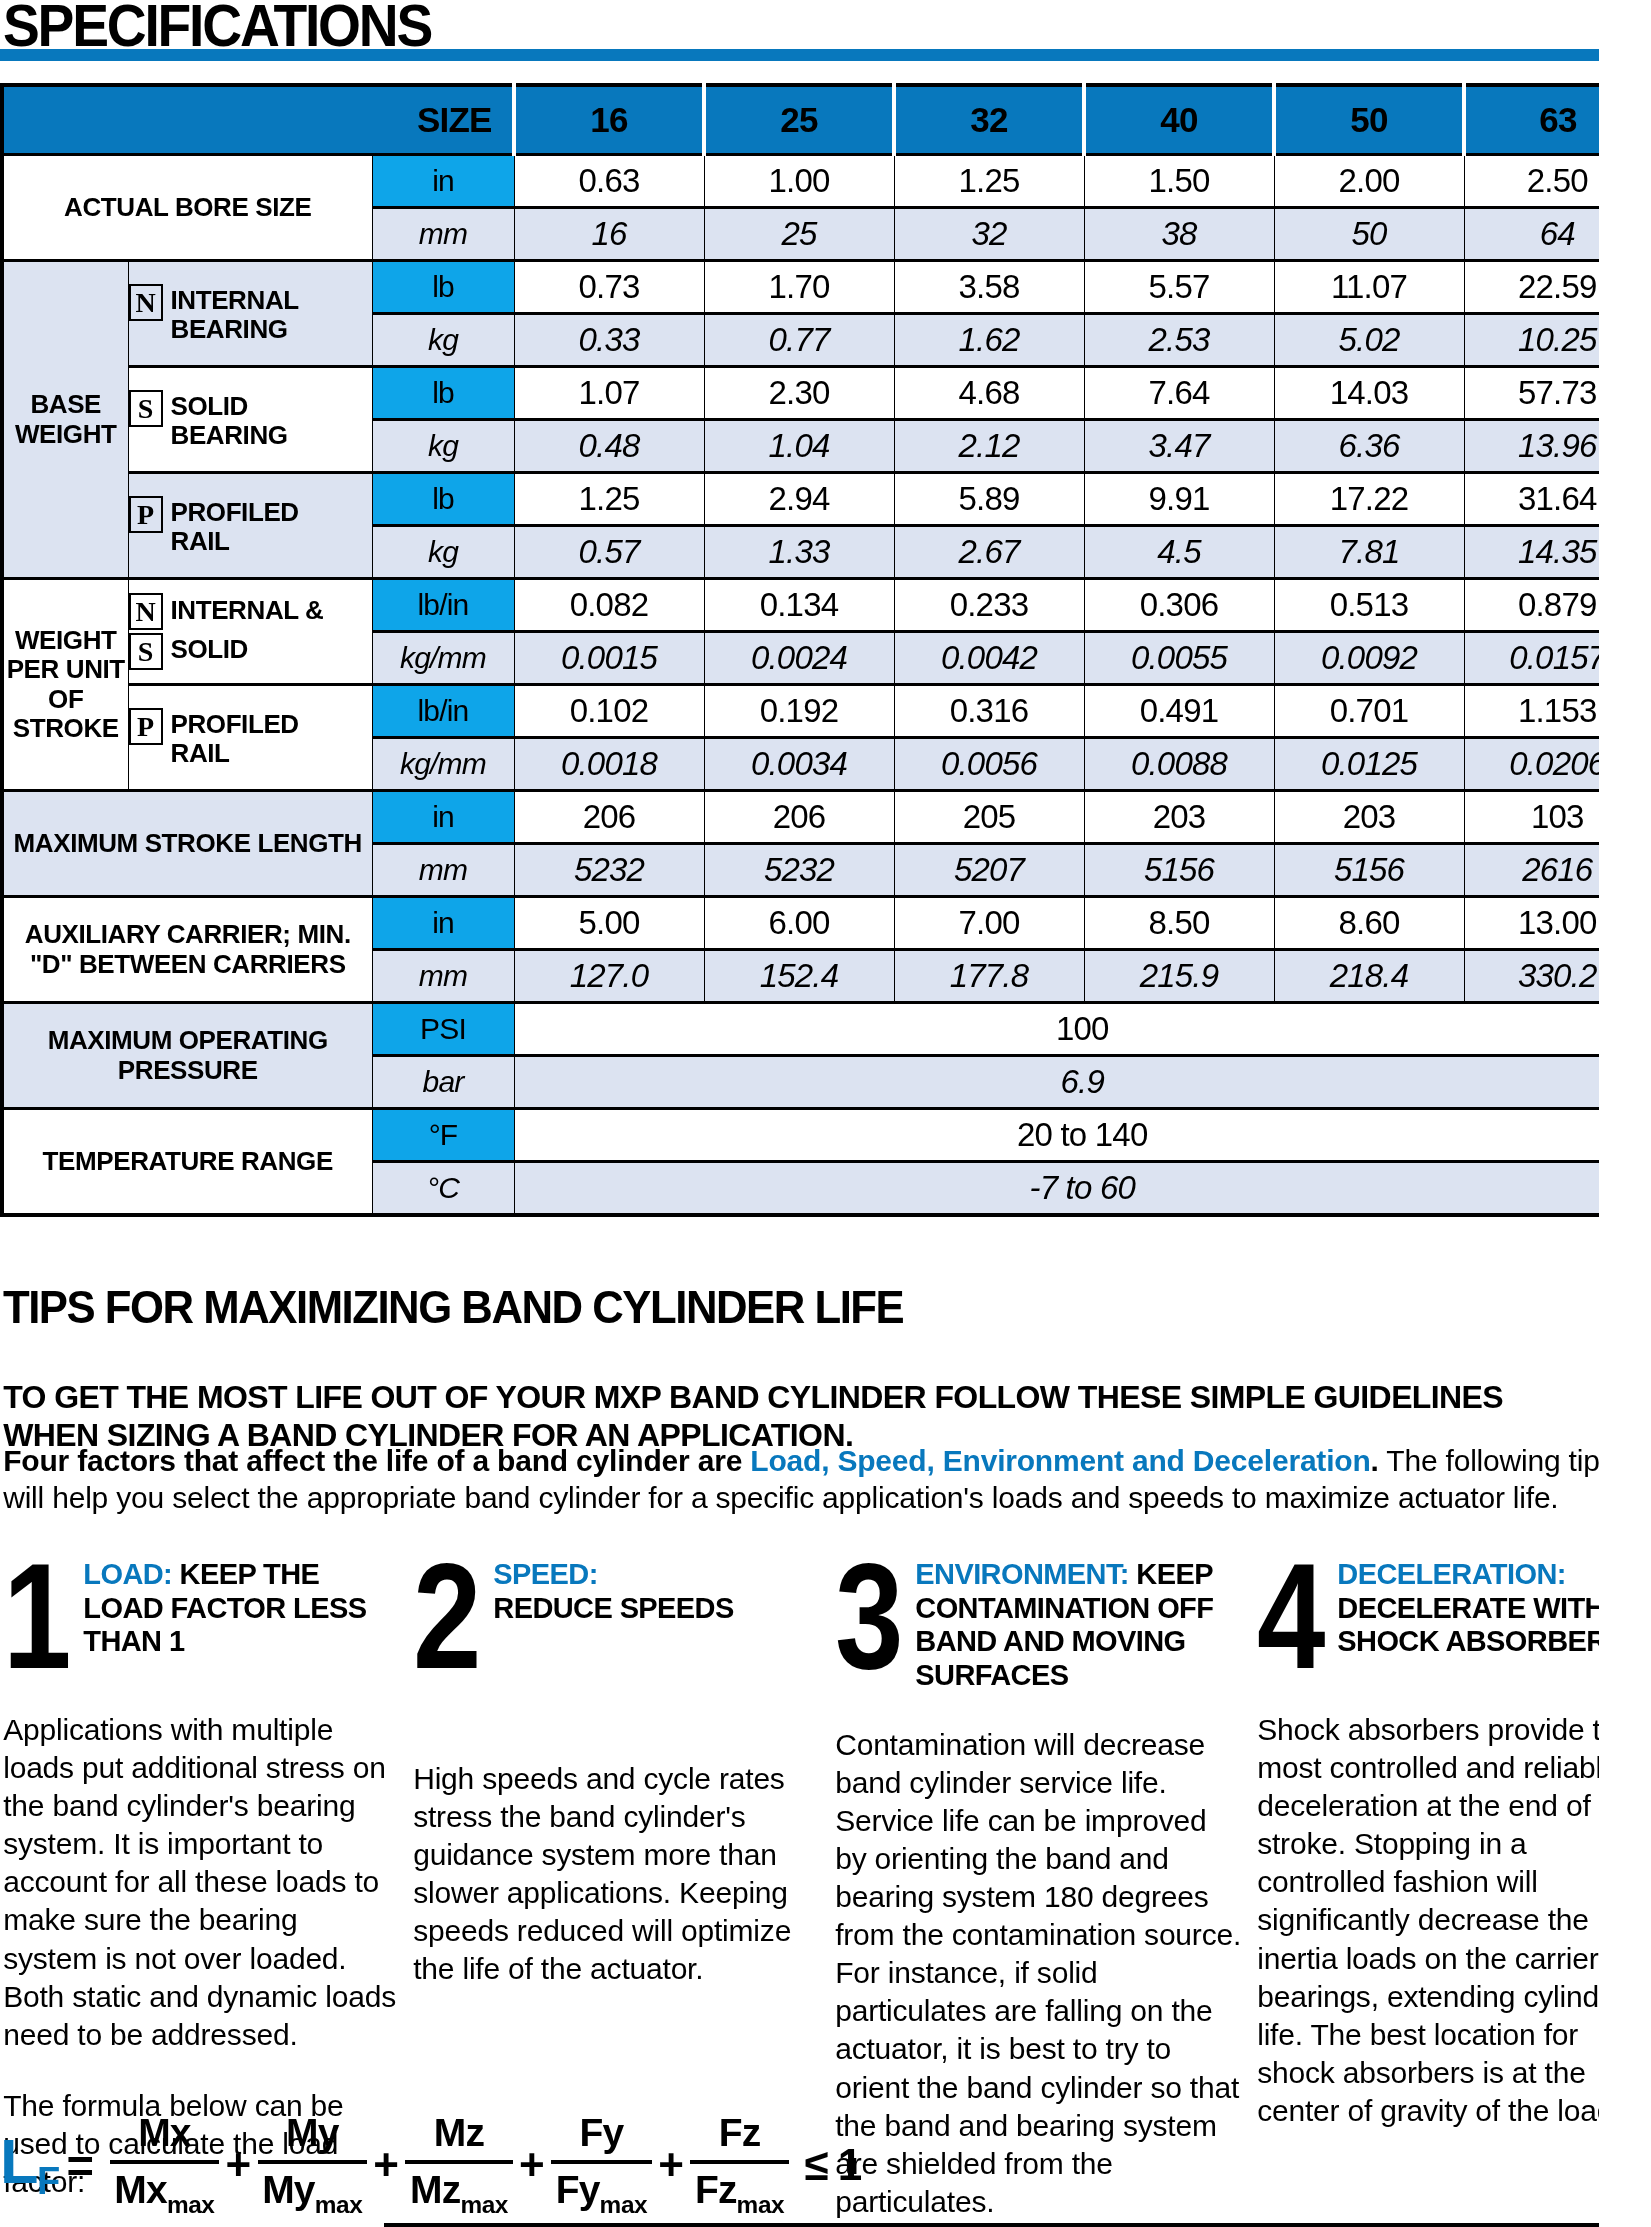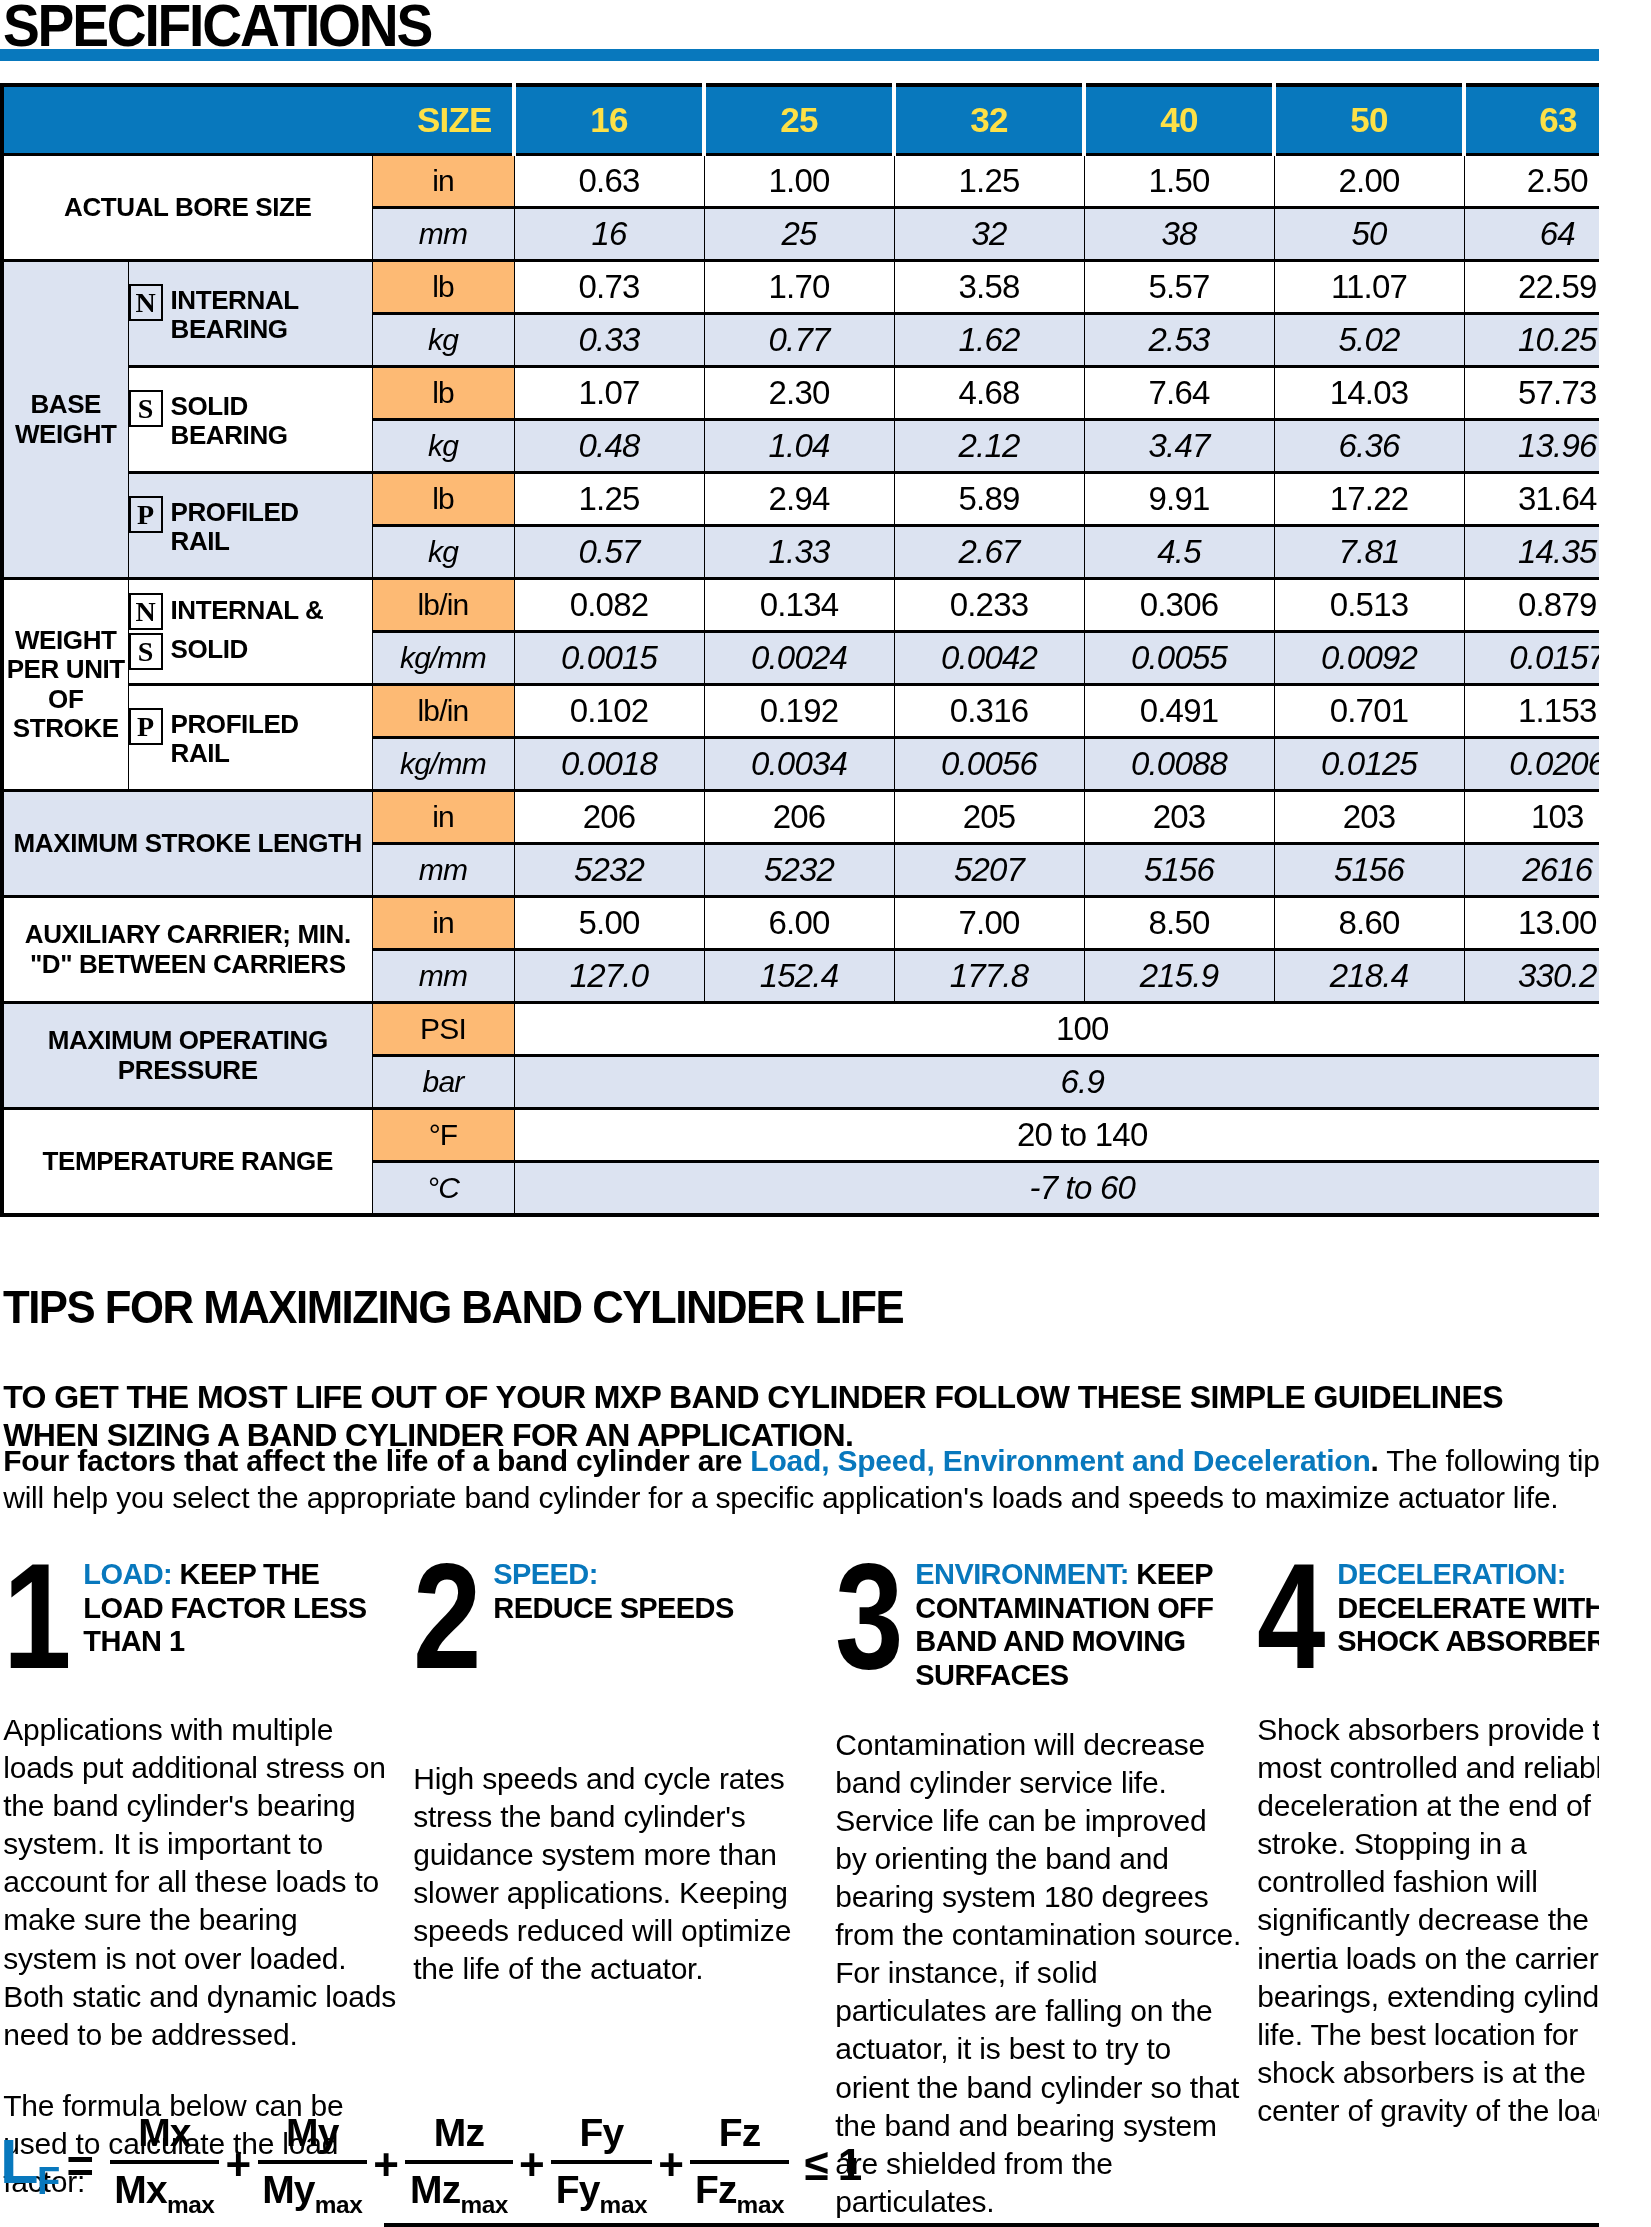--- a/index.html
+++ b/index.html
@@ -8,26 +8,26 @@
 
   
   .spec-title{position:absolute;top:-9.5px;left:3.2px;font-size:60px;font-weight:700;
               letter-spacing:-2.4px;transform:scaleX(0.92);transform-origin:left top;white-space:nowrap;}
   .blue-bar{position:absolute;top:49px;left:0;width:1651px;height:12px;background:#0878bd;}
 
   
   table.spec{position:absolute;top:83px;left:0;width:1651px;border-collapse:collapse;
              table-layout:fixed;border:4.7px solid #000;}
   table.spec th,table.spec td{padding:0;overflow:hidden;}
-  tr.head th{background:#0878bd;color:#fde047;font-size:35px;font-weight:700;height:66px;
+  tr.head th{background:#0878bd;color:#000000;font-size:35px;font-weight:700;height:66px;
              border-left:4.7px solid #fff;text-align:center;letter-spacing:-0.8px;}
   tr.head th.sizehead{text-align:right;padding-right:20.5px;border-left:none;}
   table.spec td{border:1.6px solid #000;border-top-width:3.2px;border-bottom-width:3.2px;height:50px;}
   td.val{font-size:33px;text-align:center;background:#fff;letter-spacing:-0.8px;}
-  td.unit{font-size:30px;text-align:center;background:#fdba74;letter-spacing:-0.8px;}
+  td.unit{font-size:30px;text-align:center;background:#0ea5e9;letter-spacing:-0.8px;}
   tr.met td.val,tr.met td.unit{font-style:italic;background:#dce3f1;margin-left:14px;}
   td.lbl{font-weight:700;font-size:26px;line-height:1.12;text-align:center;letter-spacing:-0.4px;}
   td.sublbl{font-weight:700;font-size:26px;line-height:1.1;text-align:left;padding-left:12.6px;letter-spacing:-0.4px;}
   .bg-b{background:#dce3f1;} .bg-w{background:#fff;}
   .brow{display:flex;align-items:flex-start;margin:2.4px 0;}
   .ib{flex:0 0 auto;display:inline-block;width:30px;height:33px;border:2.4px solid #000;
       font-family:"Liberation Serif",serif;font-weight:700;font-size:28px;line-height:33px;
       text-align:center;margin-right:8px;letter-spacing:0;}
   .btxt{display:inline-block;padding-top:2.4px;}
 

